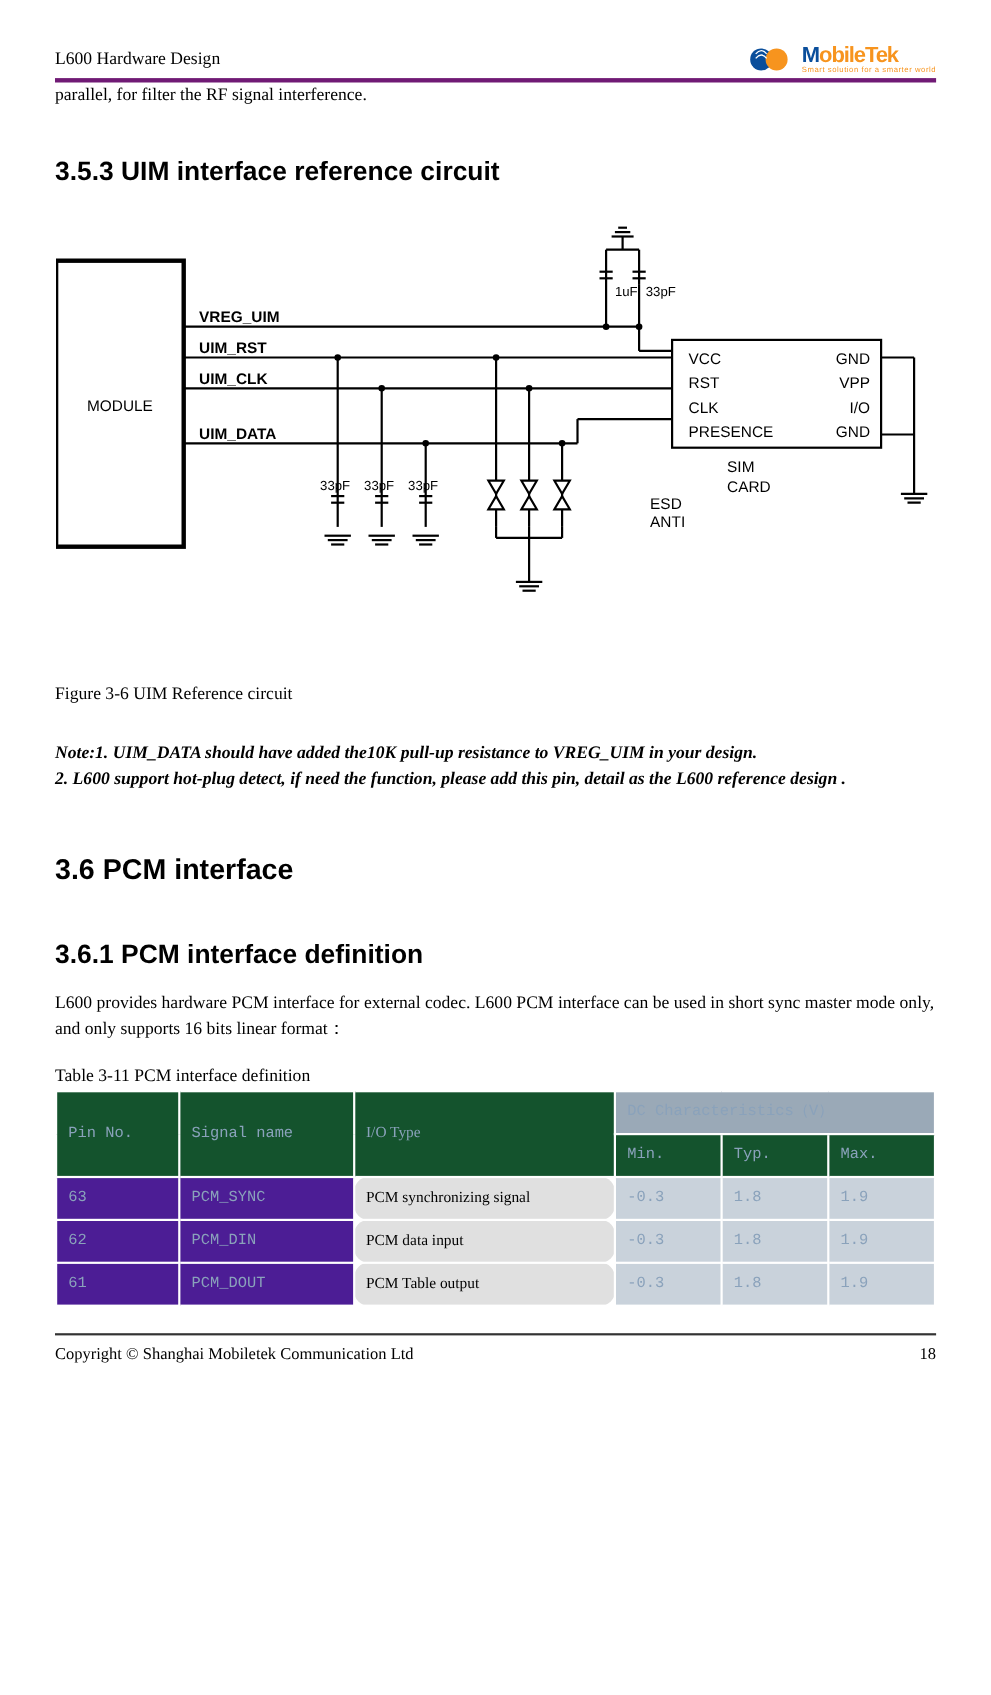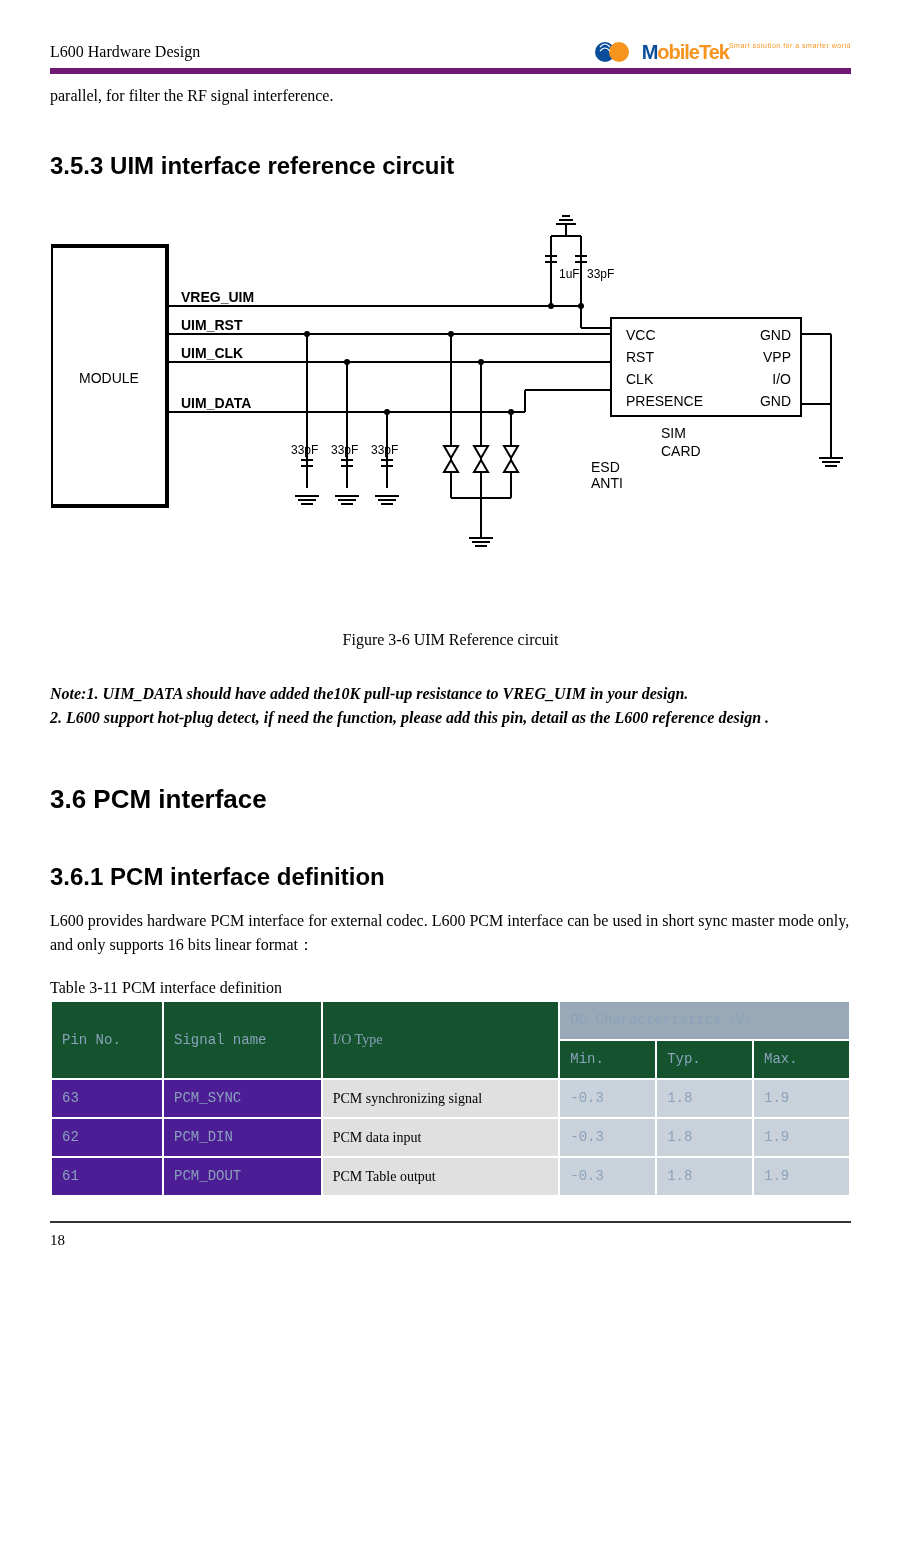--- a/index.html
+++ b/index.html
@@ -10,39 +10,38 @@
     margin: 0;
     padding: 40px 50px 20px 50px;
     width: 901px;
     box-sizing: border-box;
     line-height: 1.5;
   }
   .header {
     display: flex;
     justify-content: space-between;
     align-items: center;
-    border-bottom: 6px solid #701a75;
+    border-bottom: 4px solid #701a75;
     padding-bottom: 4px;
-    margin-bottom: 10px;
     gap: 44px;
   }
   .header-title {
     font-size: 16px;
   }
   .logo {
     display: flex;
     align-items: center;
     gap: 4px;
   }
   .logo-icon {
     position: relative;
     width: 44px;
     height: 22px;
   }
-  .logo-text { display:flex; flex-direction:row; line-height:1; }
+  .logo-text { display:flex; flex-direction:column; line-height:1; }
   .logo-main { font-family: Arial, sans-serif; font-weight:bold; }
   .logo-m { color:#0a4e9b; font-size:20px; letter-spacing:-1px; }
   .logo-rest { color:#f7941e; font-size:20px; letter-spacing:-1px; }
   .logo-tag { color:#f7941e; font-size:7px; font-family: Arial, sans-serif; letter-spacing:0.5px; }
 
   .continuation { margin-bottom: 30px; }
 
   h2.section-h2 {
     font-family: Arial, Helvetica, sans-serif;
     font-weight: bold;
@@ -50,21 +49,21 @@
     margin: 40px 0 14px 0;
   }
   h1.section-h1 {
     font-family: Arial, Helvetica, sans-serif;
     font-weight: bold;
     font-size: 26px;
     margin: 50px 0 32px 0;
   }
 
   .figure-wrap { margin: 10px 0 30px 0; }
-  .figure-caption { text-align:center; margin-top: 30px; }
+  .figure-caption { text-align:left; margin-top: 30px; }
 
   .schematic {
     display:block;
     margin: 0 auto;
   }
 
   .note { font-style: italic; font-weight: bold; margin: 10px 0 20px 0; }
 
   .body-text { margin: 6px 0; }
   .table-caption { margin-top: 19px; }
@@ -81,21 +80,21 @@
     text-align: left;
     vertical-align: middle;
     border: 2px solid #fff;
   }
   table.data-table th { font-weight: normal; }
   .hdr-dark { background: #14532d; }
   .hdr-mid { background: #9aa9b7; }
   .cell-dark { background: #4c1d95; }
   .cell-light { background: #e0e0e0; }
   .cell-blue { background: #c9d2db; }
-  .desc-cell { font-family: "Times New Roman", serif; color:#000; }
+  .desc-cell { font-family: "Times New Roman", serif; color:#000;border-radius:13px; }
 
   .footer {
     border-top: 2px solid #333;
     margin-top: 24px;
     padding-top: 6px;
     display:flex;
     justify-content: space-between;
     font-size: 15px;
   }
 </style>
@@ -314,14 +313,15 @@
     <td class="cell-dark">PCM_DOUT</td>
     <td class="cell-light desc-cell">PCM Table output</td>
     <td class="cell-blue">-0.3</td>
     <td class="cell-blue">1.8</td>
     <td class="cell-blue">1.9</td>
   </tr>
 </tbody>
   </table>
 
 <div class="footer">
+  <span>Copyright © Shanghai Mobiletek Communication Ltd</span>
   <span>18</span>
 </div>
 
 </body></html>

